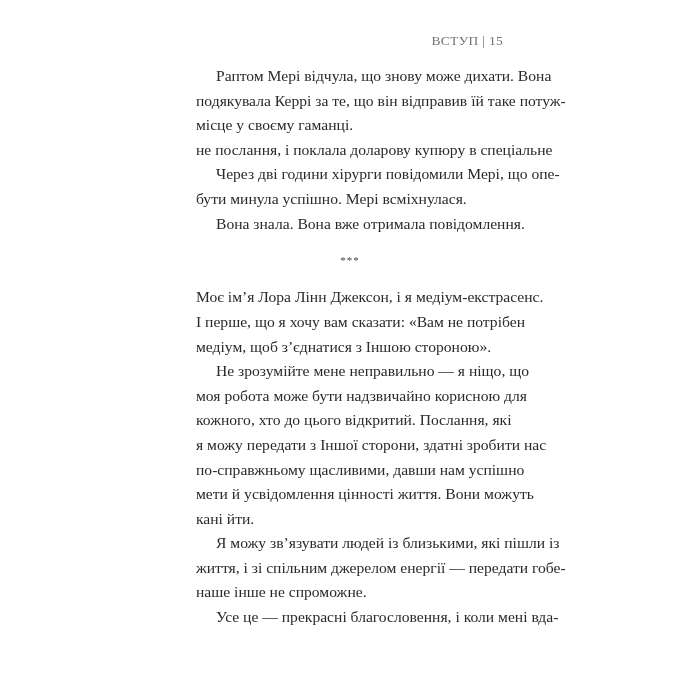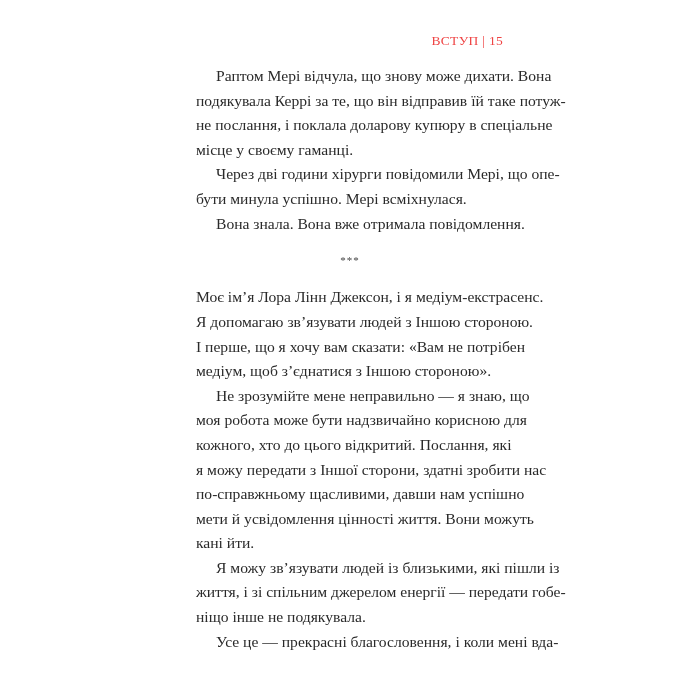--- a/index.html
+++ b/index.html
@@ -20,21 +20,21 @@
       left: 0; top: 0;
       width: 700px; height: 700px;
       background: #ffffff;
     }
     .running-header {
       position: absolute;
       top: 33px;
       right: 197px;
       font-size: 13.5px;
       letter-spacing: 0.3px;
-      color: #ef4444;
+      color: #737373;
       white-space: nowrap;
     }
     .text-block {
       position: absolute;
       left: 196px;
       top: 64px;
       width: 308px;
       font-size: 15.6px;
       line-height: 24.6px;
     }
@@ -70,52 +70,51 @@
 <body>
 
 <div class="page">
   <div class="running-header">ВСТУП | 15</div>
 
   <div class="text-block">
 
     <div class="para">
       <span class="line ind">Раптом Мері відчула, що знову може дихати. Вона</span>
       <span class="line">подякувала Керрі за те, що він відправив їй таке потуж-</span>
+      <span class="line last">місце у своєму гаманці.</span>
       <span class="line">не послання, і поклала доларову купюру в спеціальне</span>
-      <span class="line last">місце у своєму гаманці.</span>
     </div>
     <div class="para">
       <span class="line ind">Через дві години хірурги повідомили Мері, що опе-</span>
       <span class="line last">бути минула успішно. Мері всміхнулася.</span>
     </div>
     <div class="para">
       <span class="line ind last">Вона знала. Вона вже отримала повідомлення.</span>
     </div>
 
     <div class="separator">***</div>
 
     <div class="para">
       <span class="line">Моє ім’я Лора Лінн Джексон, і я медіум-екстрасенс.</span>
-      <span class="line">Я допомагаю зв’язувати людей з Іншою стороною.</span>
       <span class="line">І перше, що я хочу вам сказати: «Вам не потрібен</span>
       <span class="line last">медіум, щоб з’єднатися з Іншою стороною».</span>
     </div>
     <div class="para">
-      <span class="line ind">Не зрозумійте мене неправильно — я знаю, що</span>
+      <span class="line ind">Не зрозумійте мене неправильно — я ніщо, що</span>
       <span class="line">моя робота може бути надзвичайно корисною для</span>
       <span class="line">кожного, хто до цього відкритий. Послання, які</span>
       <span class="line">я можу передати з Іншої сторони, здатні зробити нас</span>
       <span class="line">по-справжньому щасливими, давши нам успішно</span>
       <span class="line">мети й усвідомлення цінності життя. Вони можуть</span>
       <span class="line last">кані йти.</span>
     </div>
     <div class="para">
       <span class="line ind">Я можу зв’язувати людей із близькими, які пішли із</span>
       <span class="line">життя, і зі спільним джерелом енергії — передати гобе-</span>
-      <span class="line last">ніщо інше не подякувала.</span>
+      <span class="line last">наше інше не спроможне.</span>
     </div>
     <div class="para">
       <span class="line ind">Усе це — прекрасні благословення, і коли мені вда-</span>
 
     </div>
 
   </div>
 </div>
 
 </body></html>

